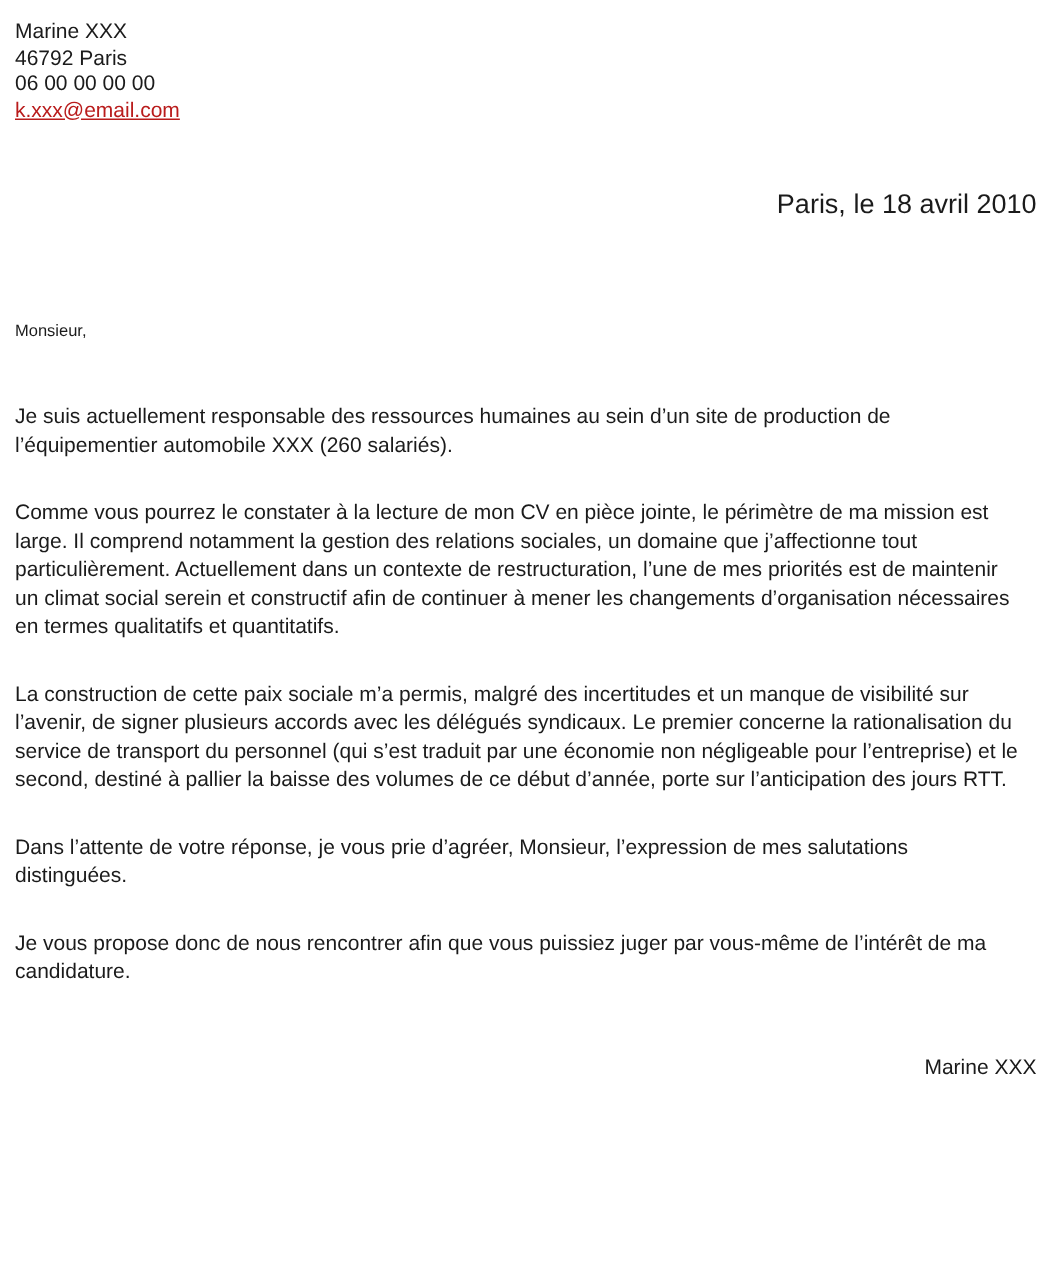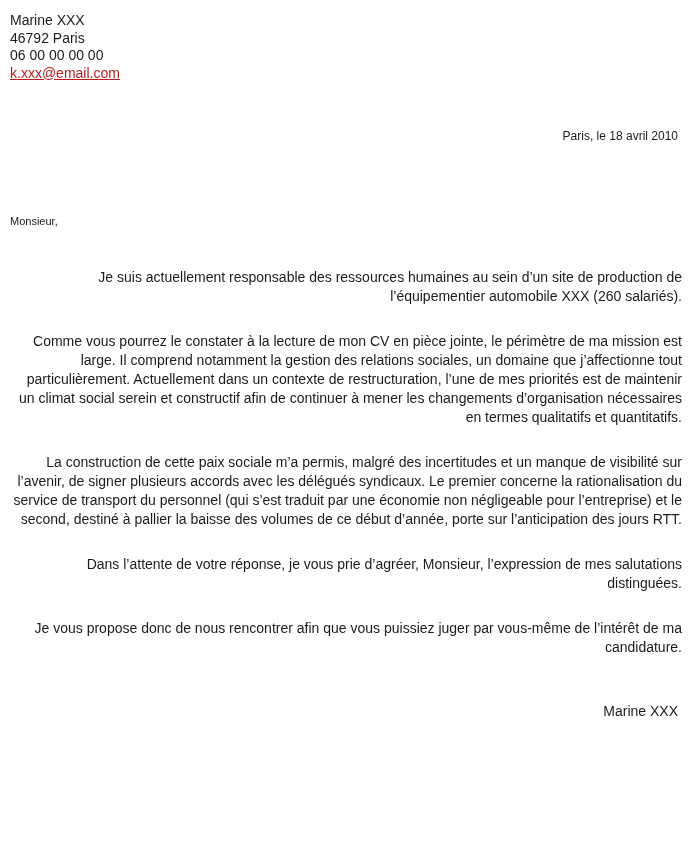--- a/index.html
+++ b/index.html
@@ -7,54 +7,53 @@
     width: 694px;
     height: 852px;
     background: #ffffff;
     color: #1b1b1b;
     font-family: "Liberation Sans", "DejaVu Sans", sans-serif;
   }
   .page {
     box-sizing: border-box;
     width: 694px;
     height: 852px;
-    padding: 12px 16px 0 10px;
+    padding: 12px 3px 0 10px;
     background: #ffffff;
     overflow: hidden;
   }
   .sender {
     font-size: 14px;
     line-height: 17.5px;
   }
   .sender .line { white-space: nowrap; }
   a.email-link {
     color: #b91c1c;
     text-decoration: underline;
     cursor: pointer;
   }
   .date-line {
-    font-size: 12px;
+    font-size: 18px;
     text-align: right;
     margin-top: 46px;
     line-height: 17px;
   }
   .salutation {
     font-size: 11px;
     margin-top: 68px;
     line-height: 17px;
   }
   .letter-body {
     margin-top: 38px;
     width: 672px;
   }
   .letter-body p {
     font-size: 14px;
     line-height: 19px;
     margin: 15px 0 26px 0;
-    text-align: right;
   }
   .signature {
     font-size: 14px;
     text-align: right;
     margin-top: 46px;
     line-height: 17px;
   }
 </style>
 </head>
 <body>

